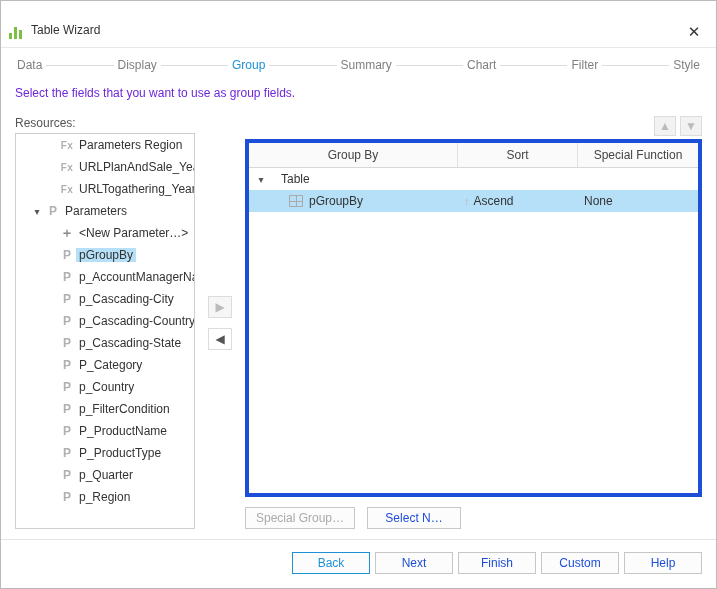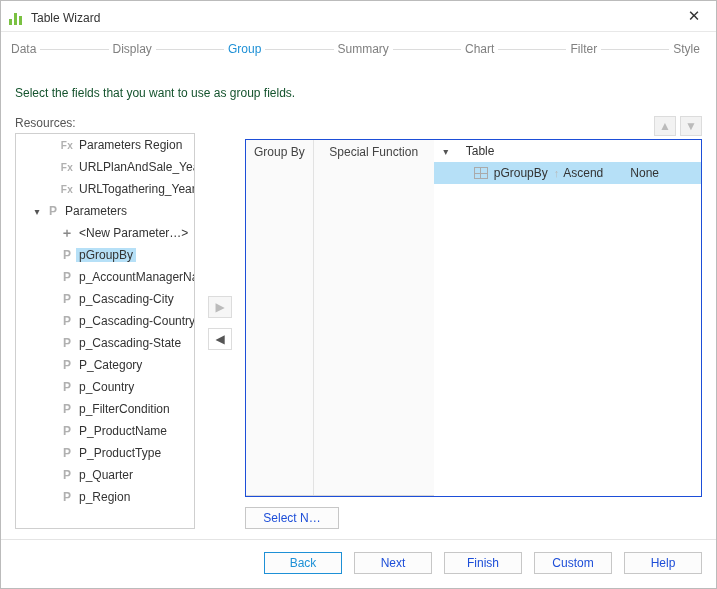--- a/index.html
+++ b/index.html
@@ -11,40 +11,40 @@
     background: #fff;
     width: 717px;
     height: 589px;
     border: 1px solid #bbb;
     overflow: hidden;
     display: flex;
     flex-direction: column;
   }
   .titlebar {
     display: flex;
-    align-items: flex-end;
-    padding: 6px 8px 6px 8px;
+    align-items: flex-start;
+    padding: 22px 8px 6px 8px;
     border-bottom: 1px solid #e8e8e8;
   }
   .titlebar .appicon { width: 16px; height: 16px; margin-right: 6px; display:flex; align-items:flex-end; gap:2px; }
   .appicon span { display:inline-block; width:3px; background:#7ac142; }
   .appicon span:nth-child(1){height:6px}
   .appicon span:nth-child(2){height:12px}
   .appicon span:nth-child(3){height:9px}
   .titlebar .title { flex:1; color:#333; font-size:12px; }
   .titlebar .close { width:28px; text-align:center; font-size:15px; color:#333; cursor:pointer; }
   .steps {
     display:flex; align-items:center;
-    padding: 10px 14px 14px 8px;
+    padding: 10px 14px 14px 14px;
     gap: 2px;
   }
   .step { color:#808080; font-size:12px; padding:0 2px; cursor:pointer; white-space:nowrap; }
   .step.active { color:#1e90d6; }
   .stepline { flex:1; height:1px; background:#dcdcdc; }
-  .instruction { padding: 0 14px 16px 14px; color:#14532d; font-size:12px;margin-top:16px; }
+  .instruction { padding: 0 14px 16px 14px; color:#6d28d9; font-size:12px; }
   .body {
     display:flex; flex:1; padding: 0 14px 10px 14px; gap:10px; min-height:0;
   }
   .left-col { display:flex; flex-direction:column; width:180px; }
   .resources-label { color:#555; margin-bottom:3px; }
   .tree {
     flex:1;
     border:1px solid #cfcfcf;
     overflow:auto;
     background:#fff;
@@ -61,21 +61,21 @@
   .tree-label { padding:0 3px; }
   .tree-label.selected { background:#b6e0f7; }
   .right-col { flex:1; display:flex; flex-direction:column; min-width:0; }
   .updown { display:flex; justify-content:flex-end; gap:4px; margin-bottom:3px; }
   .arrowbtn {
     width:22px; height:20px; border:1px solid #dcdcdc; background:#f2f2f2;
     display:flex; align-items:center; justify-content:center; color:#bbb;
     cursor:default;
   }
   .grid {
-    flex:1; border:1px solid #1d4ed8; background:#fff; display:flex; 
+    flex:1; border:4px solid #1d4ed8; background:#fff; display:flex; flex-direction:column;
     min-height: 0;
   }
   .grid-header { display:flex; background:#fafafa; border-bottom:1px solid #d8d8d8; }
   .gh { padding:5px 8px; color:#444; border-right:1px solid #e2e2e2; }
   .gh:last-child{border-right:none;}
   .gh-group { flex:1; text-align:center; }
   .gh-sort { width:120px; text-align:center; }
   .gh-spec { width:120px; text-align:center; }
   .grid-body { flex:1; overflow:auto; }
   .grow { display:flex; align-items:center; height:22px; border-bottom:0px solid #eee; }
@@ -92,21 +92,21 @@
   .movebtn.active { color:#555; background:#fff; }
   .action-row { display:flex; gap:12px; margin-top:10px; justify-content:flex-start; }
   .btn {
     height:22px; border:1px solid #c7c7c7; background:#fcfcfc; color:#1d4ed8;
     padding:0 10px; min-width:94px; font-size:12px; cursor:pointer;
     display:inline-flex; align-items:center; justify-content:center;
   }
   .btn.disabled { color:#aaa; cursor:default; }
   .footer {
     border-top:1px solid #e4e4e4; padding:12px 14px 14px 14px;
-    display:flex; justify-content:flex-end; gap:12px;
+    display:flex; justify-content:flex-end; gap:5px;
   }
   .footer .btn { min-width:78px; }
   .btn.primary { border-color:#1e90d6; color:#1e90d6; }
   .scroll-x { overflow-x:scroll; overflow-y:scroll; }
   .scroll-x::-webkit-scrollbar { height:15px; width:15px; }
   .scroll-x::-webkit-scrollbar-track { background:#f0f0f0; }
   .scroll-x::-webkit-scrollbar-thumb { background:#cdcdcd; }
   .sort-up { color:#b8b8b8; font-size:11px; }
 </style>
 </head>
@@ -257,20 +257,21 @@
   </div>
 
   <div class="right-col">
     <div class="updown">
       <div class="arrowbtn">▲</div>
       <div class="arrowbtn">▼</div>
     </div>
     <div class="grid">
       <div class="grid-header">
         <div class="gh gh-group">Group By</div>
+        <div class="gh gh-sort">Sort</div>
         <div class="gh gh-spec">Special Function</div>
       </div>
       <div class="grid-body" id="grid-body">
           <div class="grow">
             <div class="c-group">
               <span style="display: inline-block; width: 0px;"></span>
               <span class="caret-sm">▾</span>
               <span style="margin-left: 12px;">Table</span>
             </div>
             <div class="c-sort">
@@ -287,20 +288,21 @@
             </div>
             <div class="c-sort">
               <span class="sort-up">↑</span>
               <span>Ascend</span>
             </div>
             <div class="c-spec">None</div>
           </div>
         </div>
     </div>
     <div class="action-row">
+      <button class="btn disabled">Special Group…</button>
       <button class="btn">Select N…</button>
     </div>
   </div>
 </div>
 
 <div class="footer">
   <button class="btn primary">Back</button>
   <button class="btn">Next</button>
   <button class="btn">Finish</button>
   <button class="btn">Custom</button>

